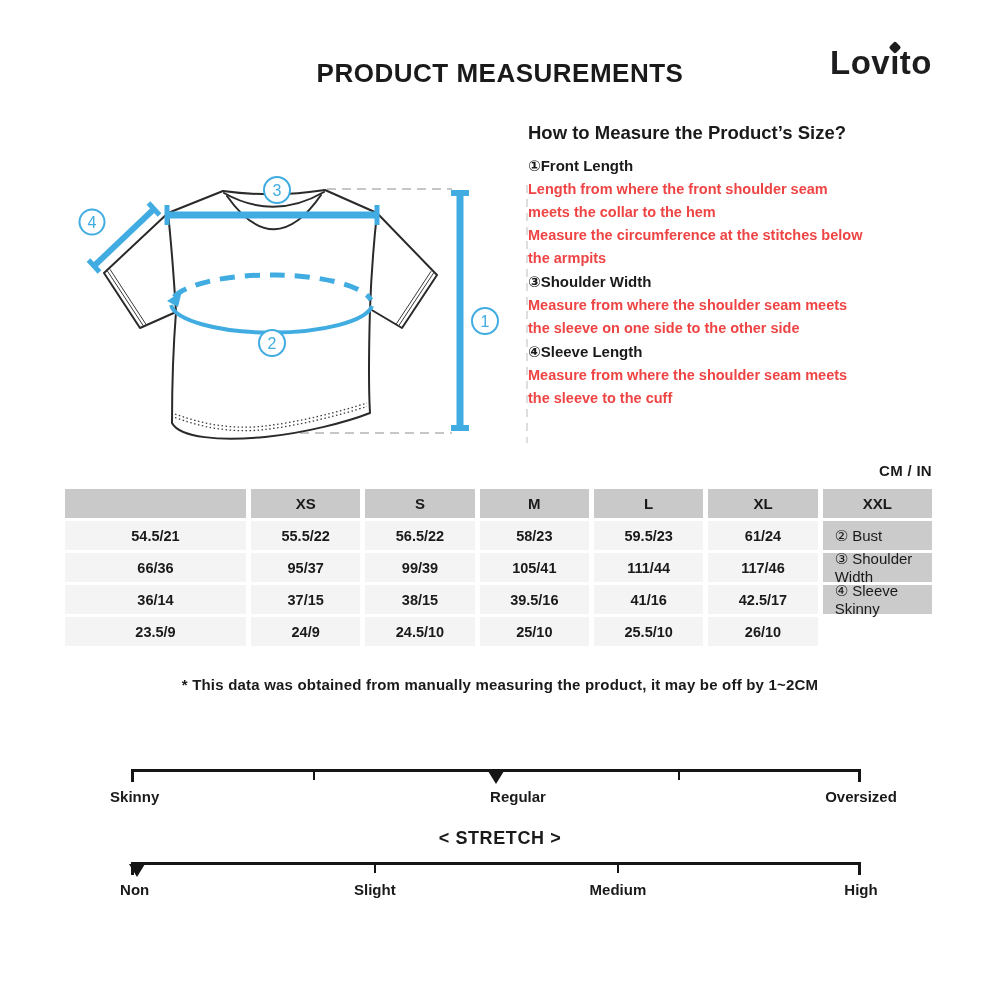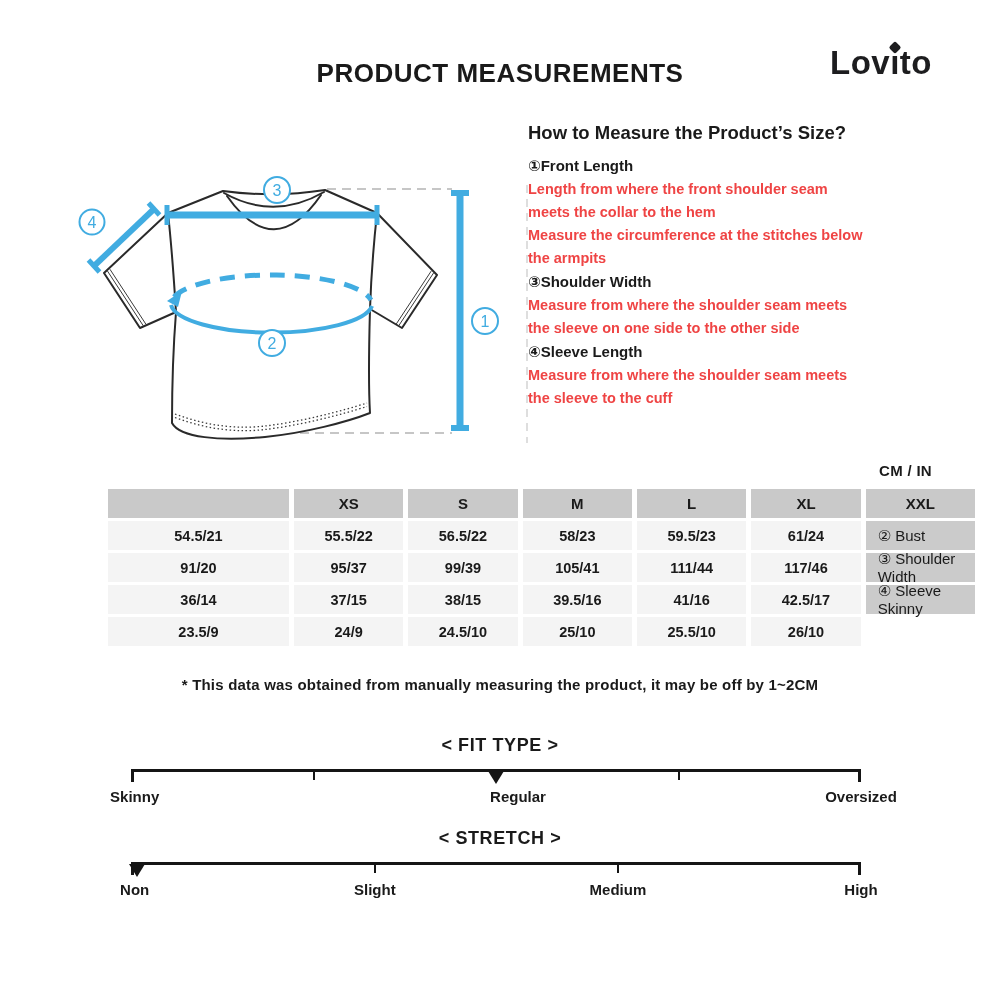--- a/index.html
+++ b/index.html
@@ -17,21 +17,21 @@
   .diagram{position:absolute;left:60px;top:155px;}
 
   .howto{position:absolute;left:528px;top:122px;width:420px;}
   .howto-heading{font-size:18.5px;font-weight:bold;margin:0 0 10px 0;}
   .howto-label{font-size:15px;font-weight:bold;line-height:24px;}
   .howto-desc{font-size:14.5px;color:#ef4444;line-height:23px;white-space:pre-line;font-weight:bold;}
 
   .unit{position:absolute;top:462px;right:68px;font-size:15px;font-weight:bold;letter-spacing:.3px;}
 
   .size-table{position:absolute;left:65px;top:489px;width:867px;display:grid;
-              grid-template-columns:181px repeat(6,1fr);gap:3px 5px;margin-left:43px;}
+              grid-template-columns:181px repeat(6,1fr);gap:3px 5px;}
   .size-table>div{height:29px;display:flex;align-items:center;justify-content:center;
               font-size:14.5px;}
   .size-table .th{background:#c9c9c9;font-weight:bold;font-size:15px;}
   .size-table .corner{background:#c9c9c9;}
   .size-table .rowlabel{background:#cbcbcb;justify-content:flex-start;padding-left:12px;
               font-weight:normal;font-size:15px;}
   .size-table .td{background:#f4f4f4;font-weight:bold;}
 
   .footnote{position:absolute;top:676px;left:0;right:0;text-align:center;
             font-size:15px;font-weight:bold;letter-spacing:.2px;}
@@ -174,21 +174,21 @@
       <div class="th">L</div>
       <div class="th">XL</div>
       <div class="th">XXL</div>
       <div class="td">54.5/21</div>
       <div class="td">55.5/22</div>
       <div class="td">56.5/22</div>
       <div class="td">58/23</div>
       <div class="td">59.5/23</div>
       <div class="td">61/24</div>
       <div class="rowlabel">② Bust</div>
-      <div class="td">91/20</div>
+      <div class="td">66/36</div>
       <div class="td">95/37</div>
       <div class="td">99/39</div>
       <div class="td">105/41</div>
       <div class="td">111/44</div>
       <div class="td">117/46</div>
       <div class="rowlabel">③ Shoulder Width</div>
       <div class="td">36/14</div>
       <div class="td">37/15</div>
       <div class="td">38/15</div>
       <div class="td">39.5/16</div>
@@ -198,21 +198,20 @@
       <div class="td">23.5/9</div>
       <div class="td">24/9</div>
       <div class="td">24.5/10</div>
       <div class="td">25/10</div>
       <div class="td">25.5/10</div>
       <div class="td">26/10</div>
     </div>
 
   <div class="footnote">* This data was obtained from manually measuring the product, it may be off by 1~2CM</div>
 
-  <div class="scale-heading fit">&lt; FIT TYPE &gt;</div>
   <div class="scale fit">
     <div class="scale-line"></div>
     <div class="tick-end left"></div>
     <div class="tick-end right"></div>
     <div class="tick-mid" style="left:25%;"></div>
     <div class="tick-mid" style="left:75%;"></div>
     <div class="marker" style="left:50%;"></div>
     <div class="scale-label" style="left:0.5%;">Skinny</div>
     <div class="scale-label" style="left:50%;margin-left:22px;">Regular</div>
     <div class="scale-label" style="left:100%;">Oversized</div>

